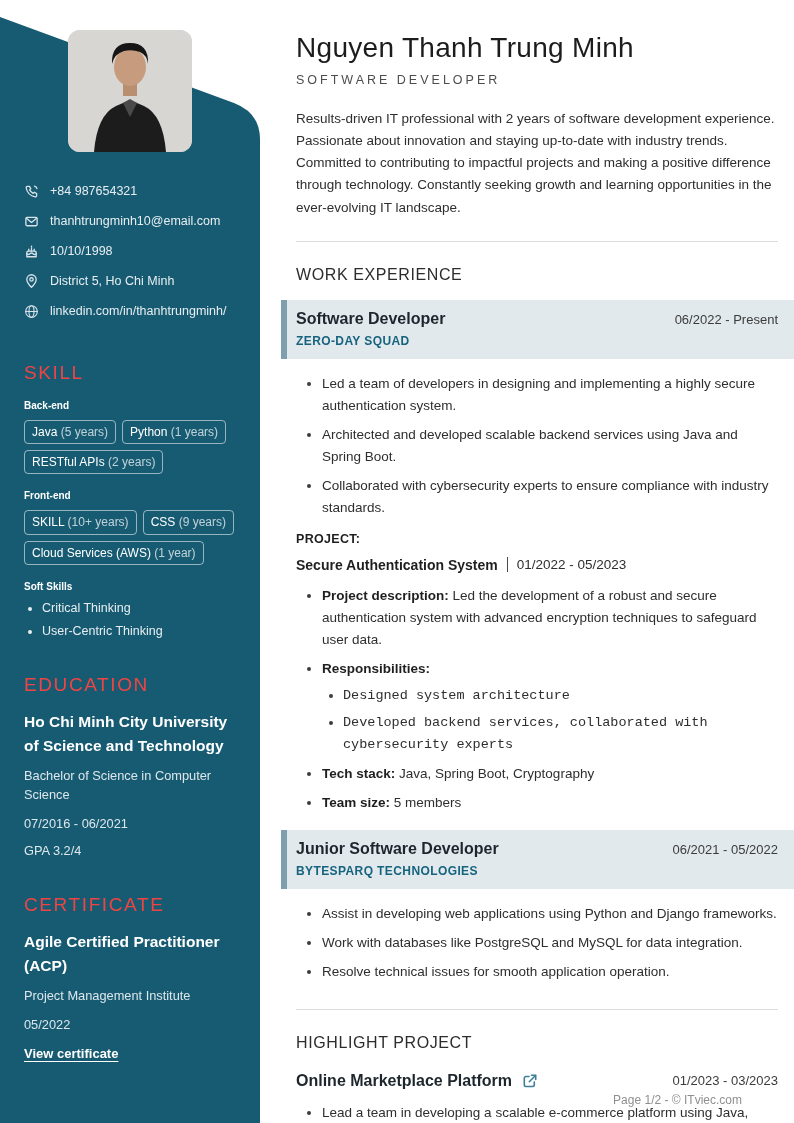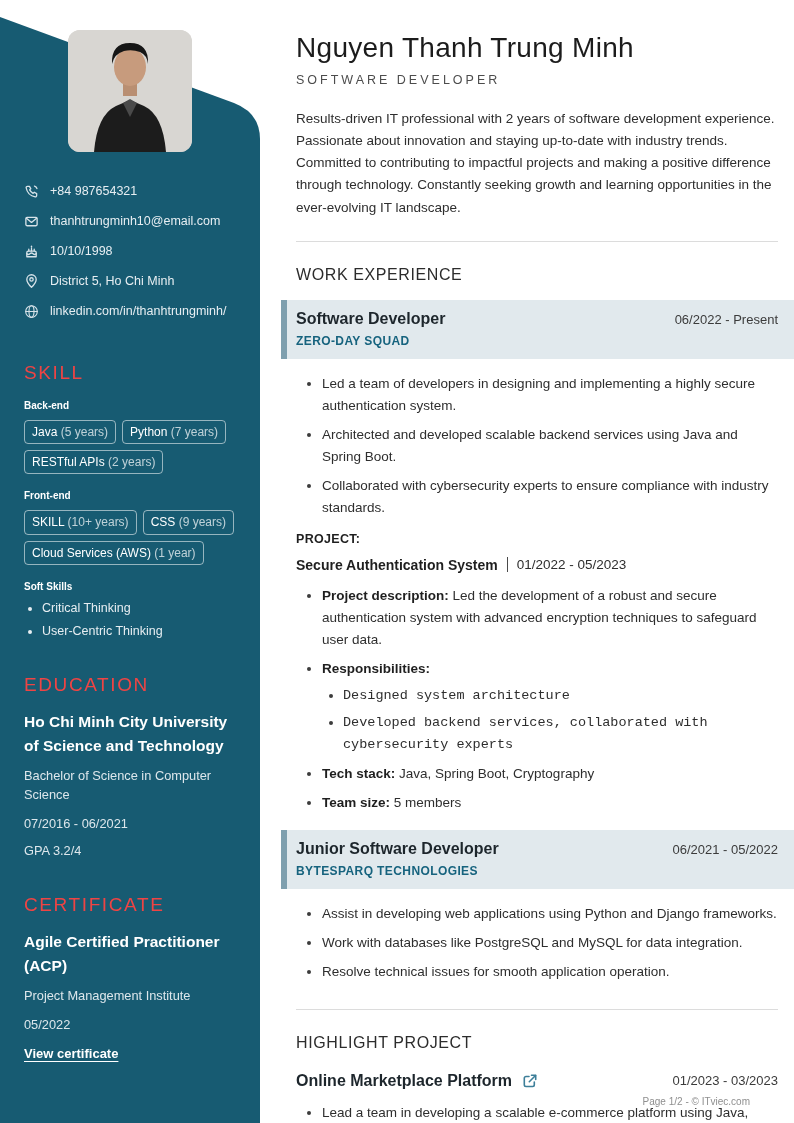--- a/index.html
+++ b/index.html
@@ -61,21 +61,21 @@
   .proj-name{font-size:14px;font-weight:700;color:#1f1f1f;}
   .proj-dates{font-size:13.5px;color:#2e2e2e;}
   .vbar{width:1px;height:15px;background:#4a4a4a;margin:0 9px;flex:none;}
   ul.sub{list-style:disc;margin:5px 0 0;padding-left:21px;}
   ul.sub li{margin:5px 0;font-family:Liberation Mono, monospace;}
   .hl-row{display:flex;align-items:center;margin:20px 0 0;justify-content:space-between;}
   .hl-name{font-size:16px;font-weight:700;color:#1d262c;}
   .ext-icon{margin-left:10px;display:inline-flex;cursor:pointer;}
   .ext-icon svg{width:16px;height:16px;stroke:#3d7f99;}
   .hl-date{margin-left:auto;font-size:13px;color:#3b3b3b;}
-  .footer{position:absolute;right:44px;bottom:16px;font-size:10px;color:#8f8f8f;}
+  .footer{position:absolute;right:52px;bottom:16px;font-size:12px;color:#8f8f8f;}
 </style>
 </head>
 <body>
 
 <aside class="sidebar">
   <svg class="sidebar-shape" width="260" height="1123" viewBox="0 0 260 1123">
     <path d="M0 17 L234 103 Q260 113 260 139 L260 1123 L0 1123 Z" fill="#175b72"></path>
   </svg>
 
   <div class="photo">
@@ -139,21 +139,21 @@
         </span>
         <span>linkedin.com/in/thanhtrungminh/</span>
       </li>
     </ul>
 
     <h2 class="side-h">SKILL</h2>
 
     <div class="group-label">Back-end</div>
     <div class="chips">
       <span class="chip"><span class="cname">Java</span> <span class="cyrs">(5 years)</span></span>
-      <span class="chip"><span class="cname">Python</span> <span class="cyrs">(7 years)</span></span>
+      <span class="chip"><span class="cname">Python</span> <span class="cyrs">(1 years)</span></span>
       <span class="chip"><span class="cname">RESTful APIs</span> <span class="cyrs">(2 years)</span></span>
     </div>
 
     <div class="group-label">Front-end</div>
     <div class="chips">
       <span class="chip"><span class="cname">SKILL</span> <span class="cyrs">(10+ years)</span></span>
       <span class="chip"><span class="cname">CSS</span> <span class="cyrs">(9 years)</span></span>
       <span class="chip"><span class="cname">Cloud Services (AWS)</span> <span class="cyrs">(1 year)</span></span>
     </div>
 

